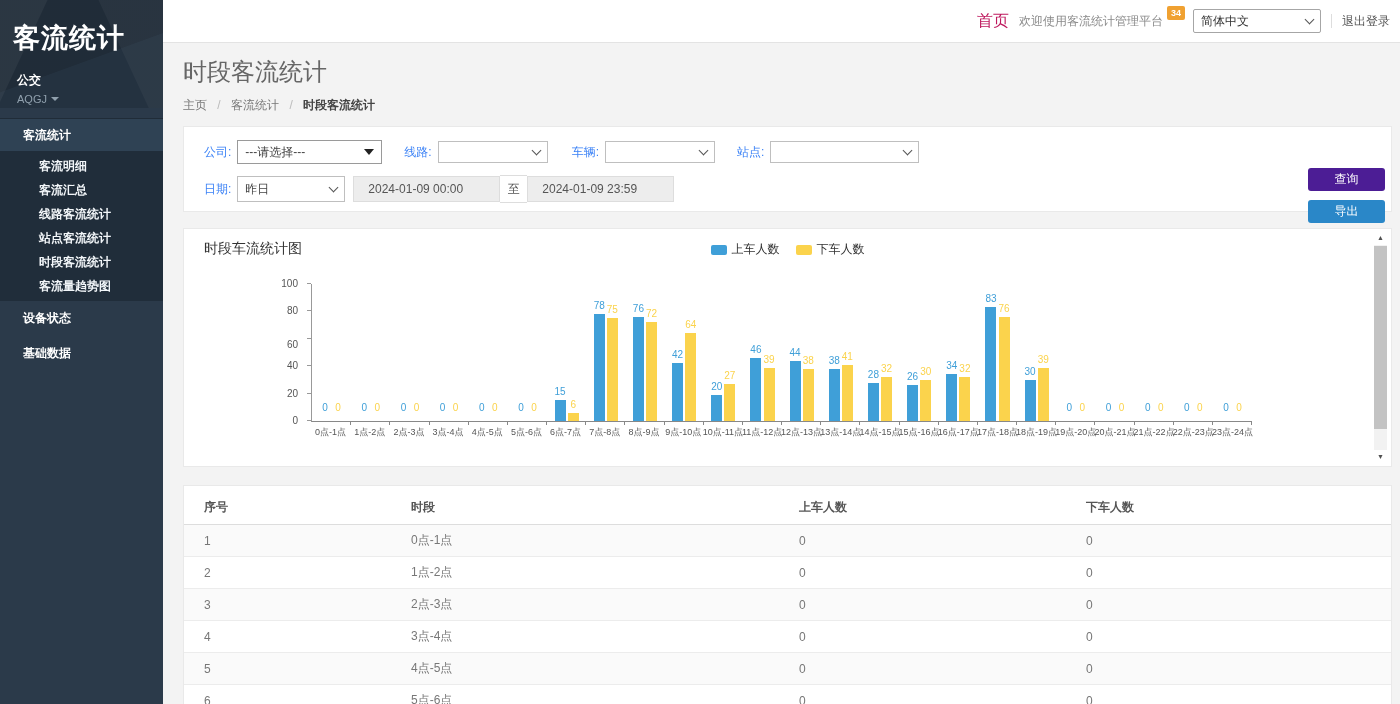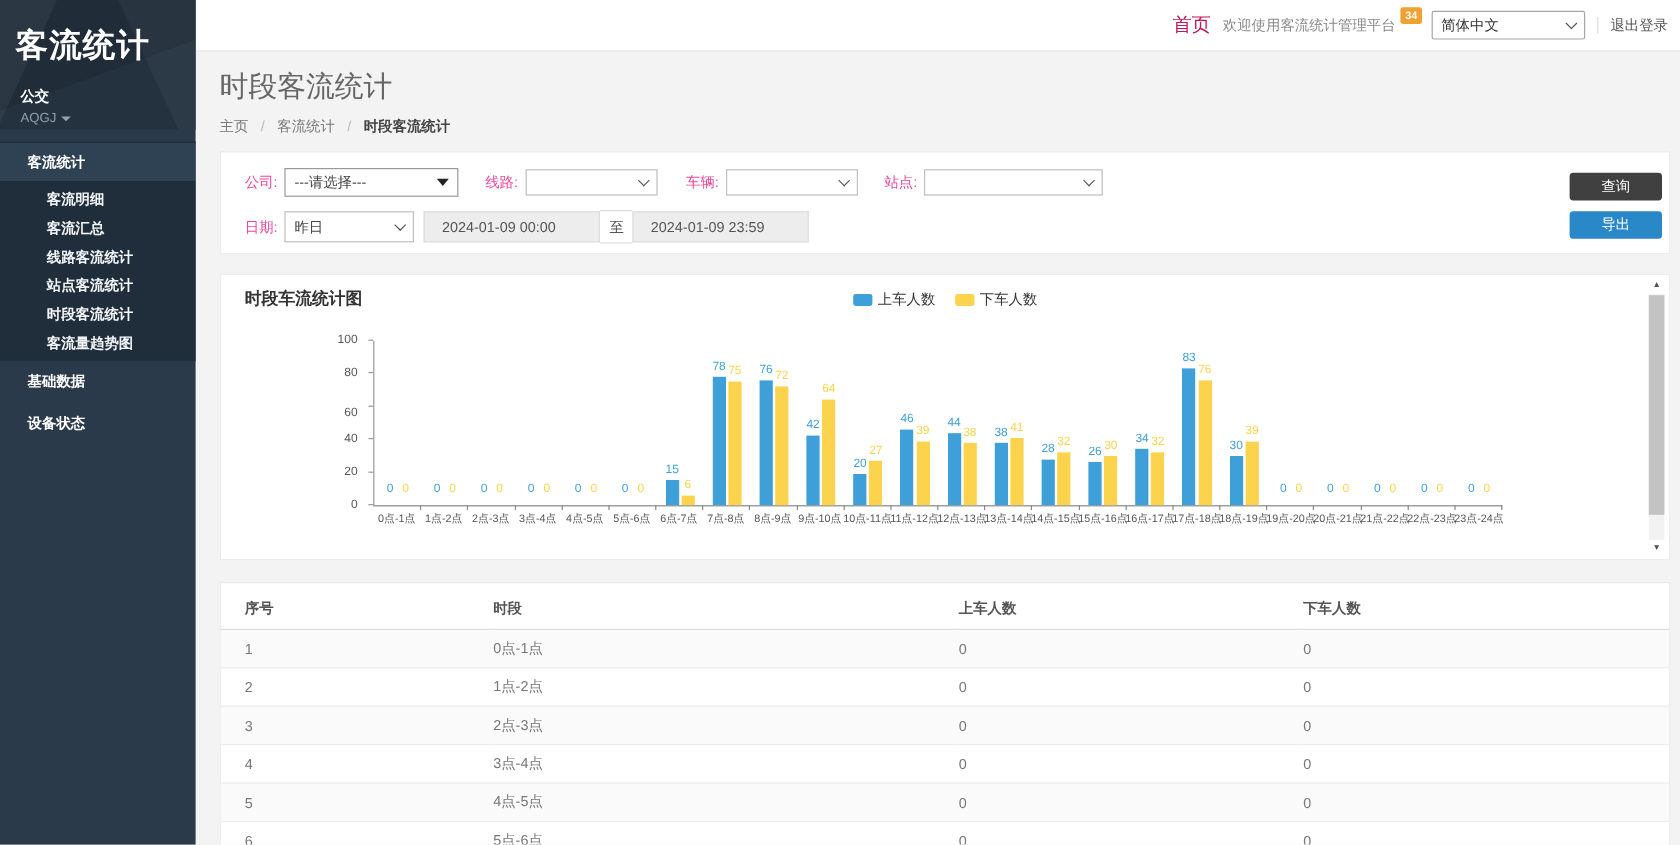--- a/index.html
+++ b/index.html
@@ -43,40 +43,40 @@
   .breadcrumb{padding:9px 0 12px 20px;font-size:12px;color:#777;}
   .breadcrumb .sep{color:#bbb;padding:0 7px;}
   .breadcrumb .current{font-weight:bold;color:#444;}
   .crumb-link{cursor:pointer;}
 
   .panel{margin:0 8px 0 20px;background:#fff;border:1px solid #e9e9e9;box-sizing:border-box;}
 
   
   .filter-panel{position:relative;height:86px;padding:13px 90px 0 20px;}
   .frow{display:flex;align-items:center;margin-bottom:11px;}
-  .flabel{margin-right:6px;color:#ec4899;white-space:nowrap;text-align:center;}
+  .flabel{margin-right:6px;color:#3b82f6;white-space:nowrap;text-align:center;}
   .sel{border:1px solid #bfbfbf;background:#fff;display:flex;align-items:center;justify-content:space-between;
       padding:0 7px;cursor:pointer;box-sizing:border-box;color:#444;}
   .sel-company{width:145px;height:24px;margin-right:22px;border-color:#9a9a9a;}
   .tri-down{width:0;height:0;border-left:5px solid transparent;border-right:5px solid transparent;border-top:6px solid #222;}
   .sel-line{width:110px;height:22px;margin-right:24px;}
   .sel-vehicle{width:110px;height:22px;margin-right:22px;}
   .sel-station{width:149px;height:22px;}
   .sel-date{width:108px;height:26px;margin-right:8px;}
   .date-input{width:147px;height:26px;background:#ededed;border:1px solid #ddd;color:#555;font-size:12px;
       padding:0 0 0 14px;box-sizing:border-box;font-family:"Liberation Sans","DejaVu Sans",sans-serif;}
   .to-box{width:27px;height:26px;line-height:26px;text-align:center;background:#fff;border:1px solid #ddd;
       border-left:none;border-right:none;color:#555;}
   .btn-col{position:absolute;right:6px;top:17px;display:flex;flex-direction:column;gap:9px;}
   .btn{width:77px;height:23px;border:none;border-radius:3px;color:#fff;font-size:12px;cursor:pointer;
       font-family:"Liberation Sans","DejaVu Sans",sans-serif;}
 
   
   .chart-panel{position:relative;height:239px;margin-top:16px;}
-  .chart-title{position:absolute;left:20px;top:11px;font-size:14px;font-weight:bold;color:#333;}
+  .chart-title{position:absolute;left:20px;top:11px;font-size:14px;font-weight:normal;color:#333;}
   .legend{position:absolute;left:50%;top:12px;transform:translateX(-50%);display:flex;gap:16px;align-items:center;}
   .legend-item{display:flex;align-items:center;gap:5px;font-size:12px;color:#333;}
   .swatch{width:16px;height:10px;border-radius:2px;display:inline-block;}
   .yaxis{position:absolute;left:70px;top:55px;width:52px;height:137px;}
   .ylab{position:absolute;right:8px;font-size:10px;color:#555;line-height:10px;}
   .plot-area{position:absolute;left:127px;top:55px;width:940px;height:137px;
       border-left:1px solid #999;border-bottom:1px solid #888;}
   .ytick{position:absolute;left:-5px;width:4px;height:1px;background:#999;}
   .cats{display:flex;height:137px;align-items:flex-end;}
   .cat{flex:1;height:137px;display:flex;align-items:flex-end;justify-content:center;gap:2px;position:relative;min-width:0;}
@@ -118,22 +118,22 @@
     <div class="menu-section">客流统计</div>
     <div class="submenu">
         <div class="sub-item">客流明细</div>
         <div class="sub-item">客流汇总</div>
         <div class="sub-item">线路客流统计</div>
         <div class="sub-item">站点客流统计</div>
         <div class="sub-item">时段客流统计</div>
         <div class="sub-item">客流量趋势图</div>
       </div>
     <div class="parent-items">
+        <div class="parent-item">设备状态</div>
         <div class="parent-item">基础数据</div>
-        <div class="parent-item">设备状态</div>
       </div>
   </div>
 </div>
 
 <div class="topbar">
   <span class="home-link" style="color: #be185d;">首页</span>
   <span class="welcome">欢迎使用客流统计管理平台</span>
   <span class="badge" style="background: rgb(240, 161, 49);">34</span>
   <div class="lang-select">
     <span>简体中文</span>
@@ -180,21 +180,21 @@
       <span class="flabel">日期:</span>
       <div class="sel sel-date">
         <span>昨日</span>
         <span class="chev"></span>
       </div>
       <input class="date-input" readonly="" value="2024-01-09 00:00" style="">
       <span class="to-box">至</span>
       <input class="date-input" readonly="" value="2024-01-09 23:59" style="">
     </div>
     <div class="btn-col">
-      <button class="btn" id="btn-search" style="background: #404040;">查询</button>
+      <button class="btn" id="btn-search" style="background: #4c1d95; margin-top: 24px;">查询</button>
       <button class="btn" id="btn-export" style="background: rgb(42, 135, 200);">导出</button>
     </div>
   </div>
 
   <div class="panel chart-panel">
     <div class="chart-title">时段车流统计图</div>
     <div class="legend" id="legend">
         <span class="legend-item">
           <span class="swatch" style="background: rgb(63, 159, 216);"></span>
           <span>上车人数</span>

